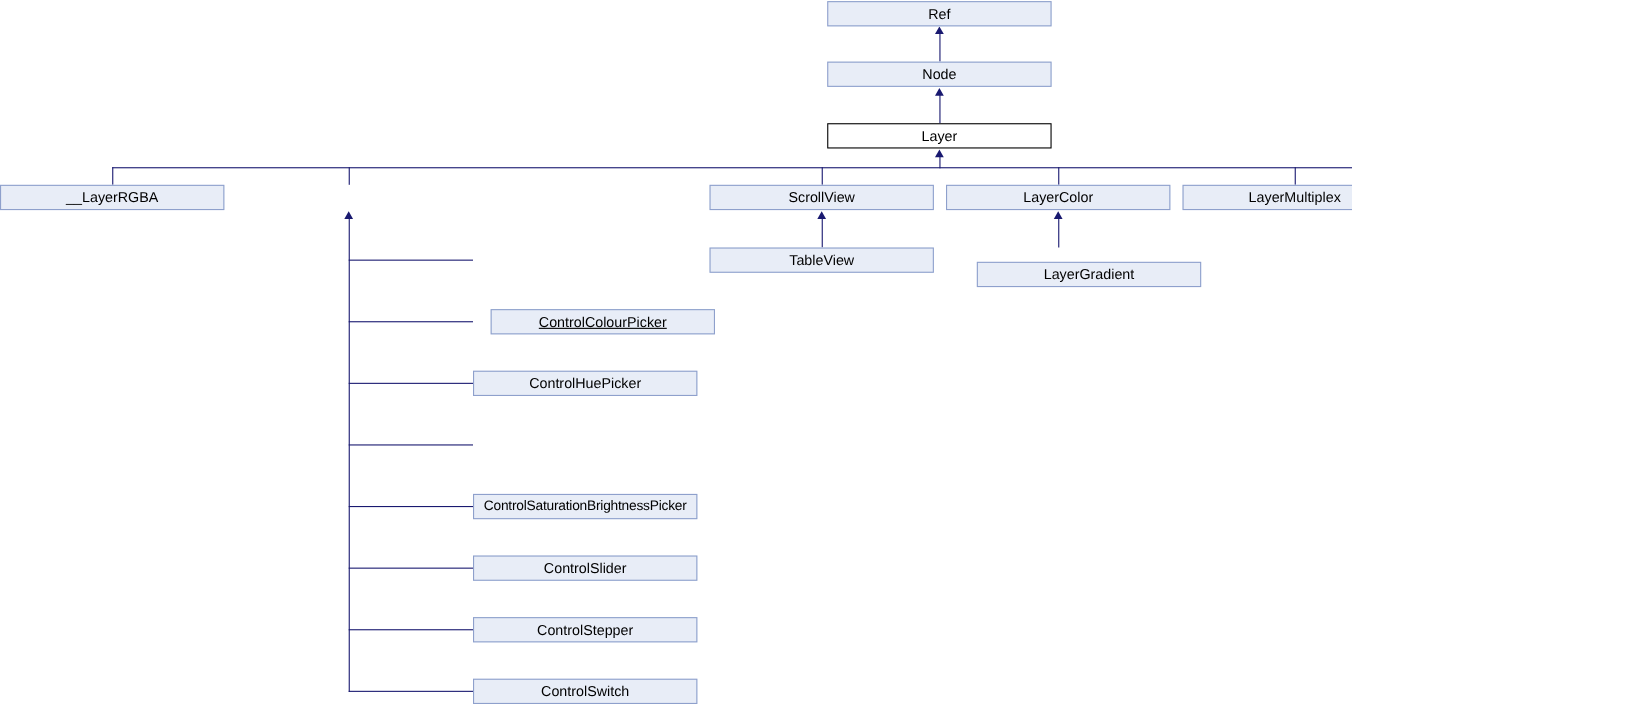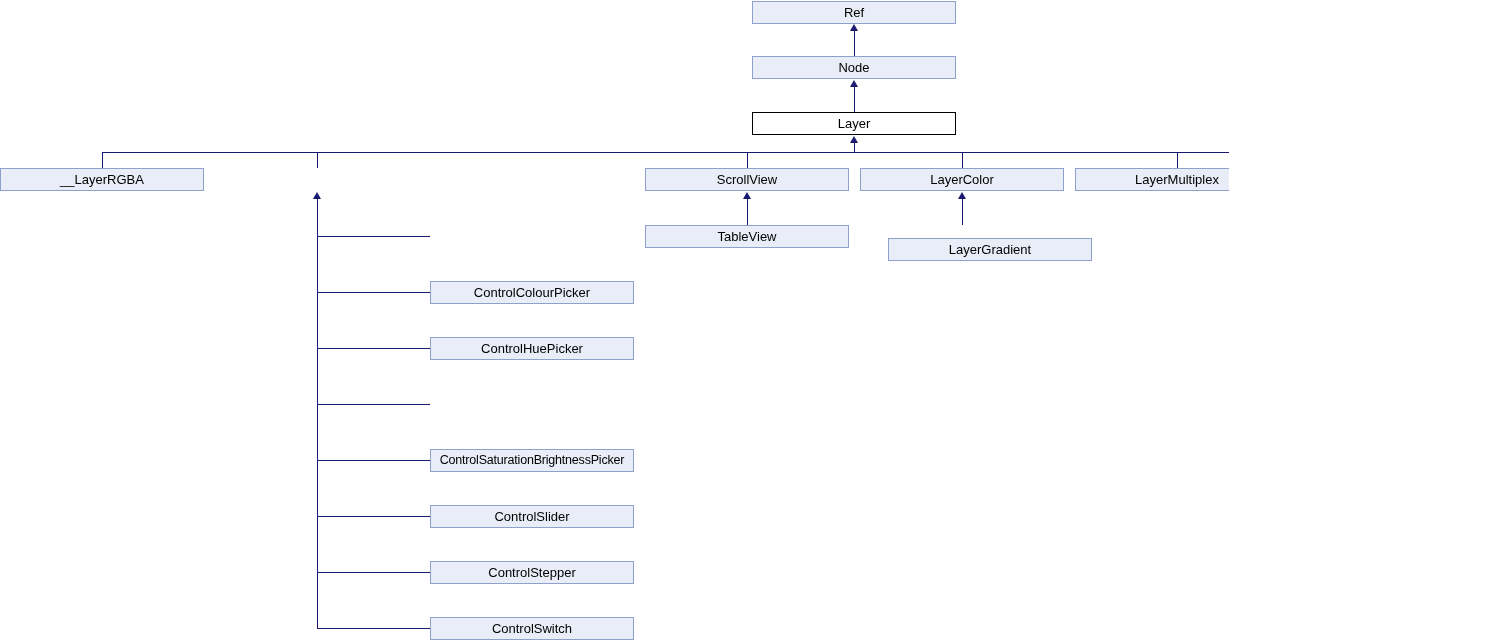--- a/index.html
+++ b/index.html
@@ -50,21 +50,21 @@
   .pos-layer{left:752px;top:112px;}
   .pos-layer-rgba{left:0px;top:168px;}
   .pos-control{left:215px;top:168px;}
   .pos-scrollview{left:645px;top:168px;}
   .pos-layercolor{left:860px;top:168px;}
   .pos-layermultiplex{left:1075px;top:168px;}
   .pos-menu{left:1290px;top:168px;}
   .pos-controlbutton{left:430px;top:225px;}
   .pos-tableview{left:645px;top:225px;}
   .pos-layergradient{left:860px;top:238px;margin-left:28px;}
-  .pos-controlcolourpicker{left:430px;top:281px;}
+  .pos-controlcolourpicker{left:446px;top:281px;text-decoration:underline;}
   .pos-controlhuepicker{left:430px;top:337px;}
   .pos-controlpotentiometer{left:430px;top:393px;}
   .pos-controlsatbrightpicker{left:430px;top:449px;font-size:12.5px;letter-spacing:-0.2px;}
   .pos-controlslider{left:430px;top:505px;}
   .pos-controlstepper{left:430px;top:561px;}
   .pos-controlswitch{left:430px;top:617px;}
 </style>
 </head>
 <body>
 

